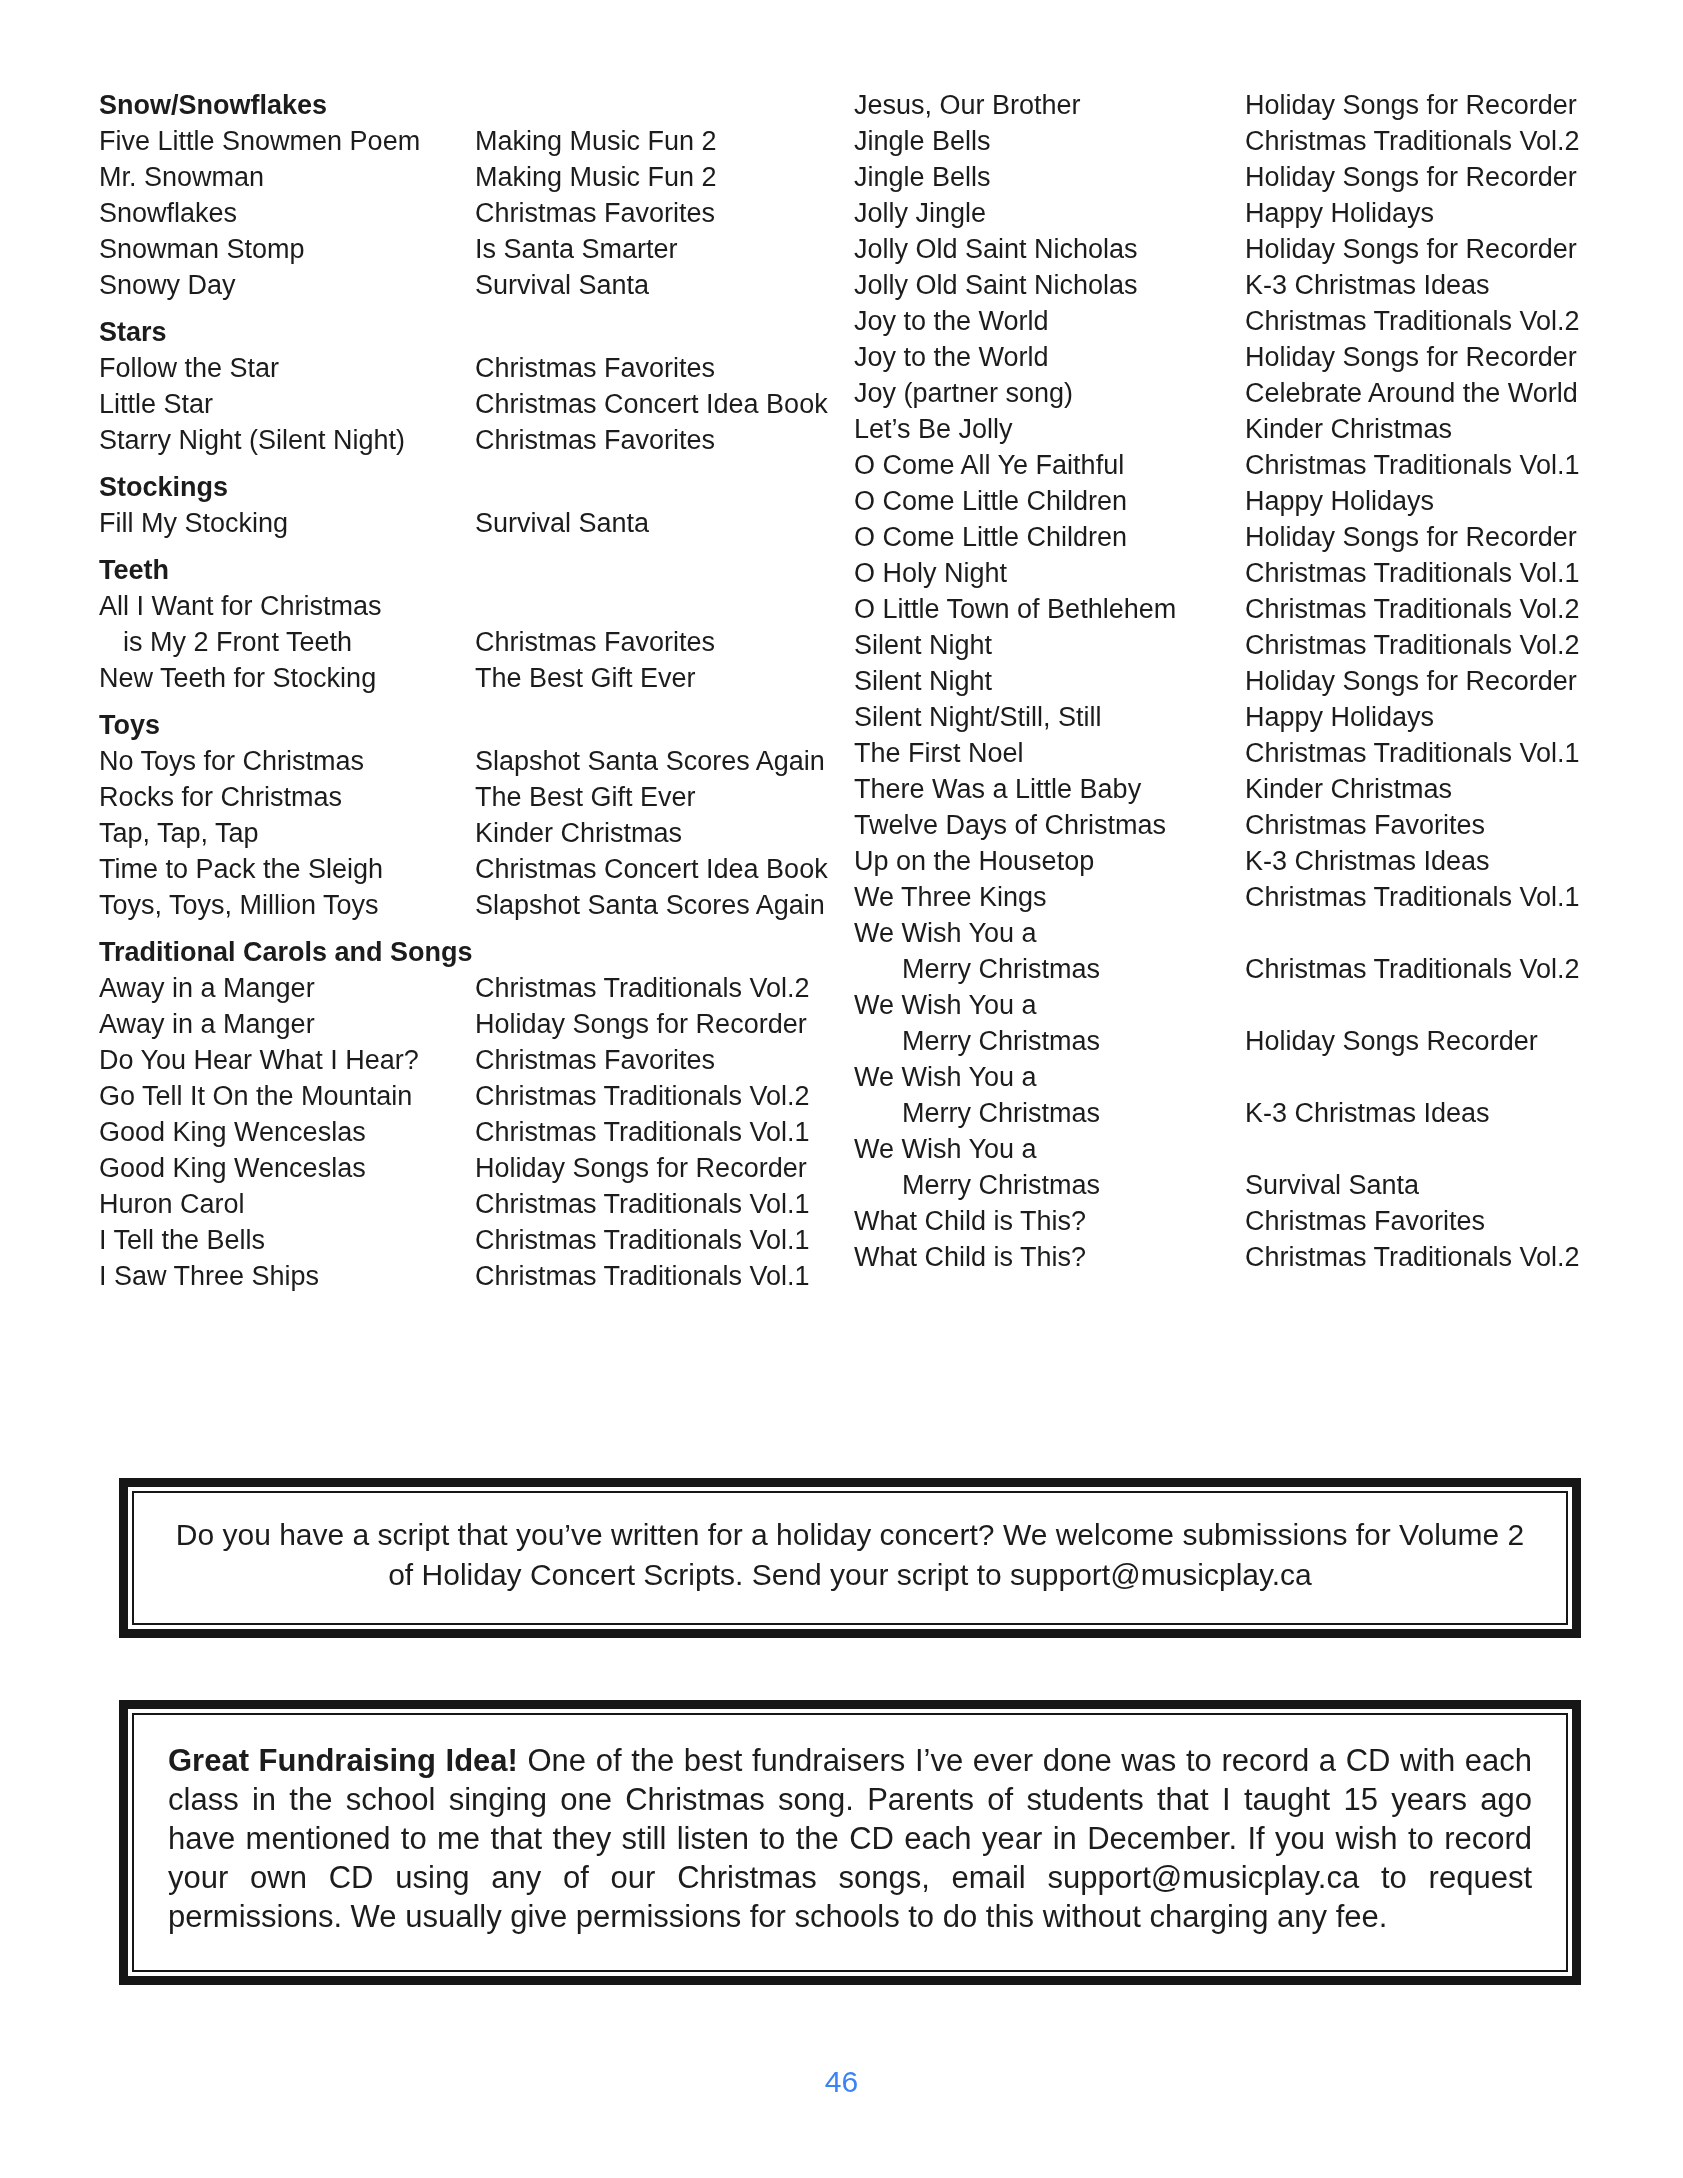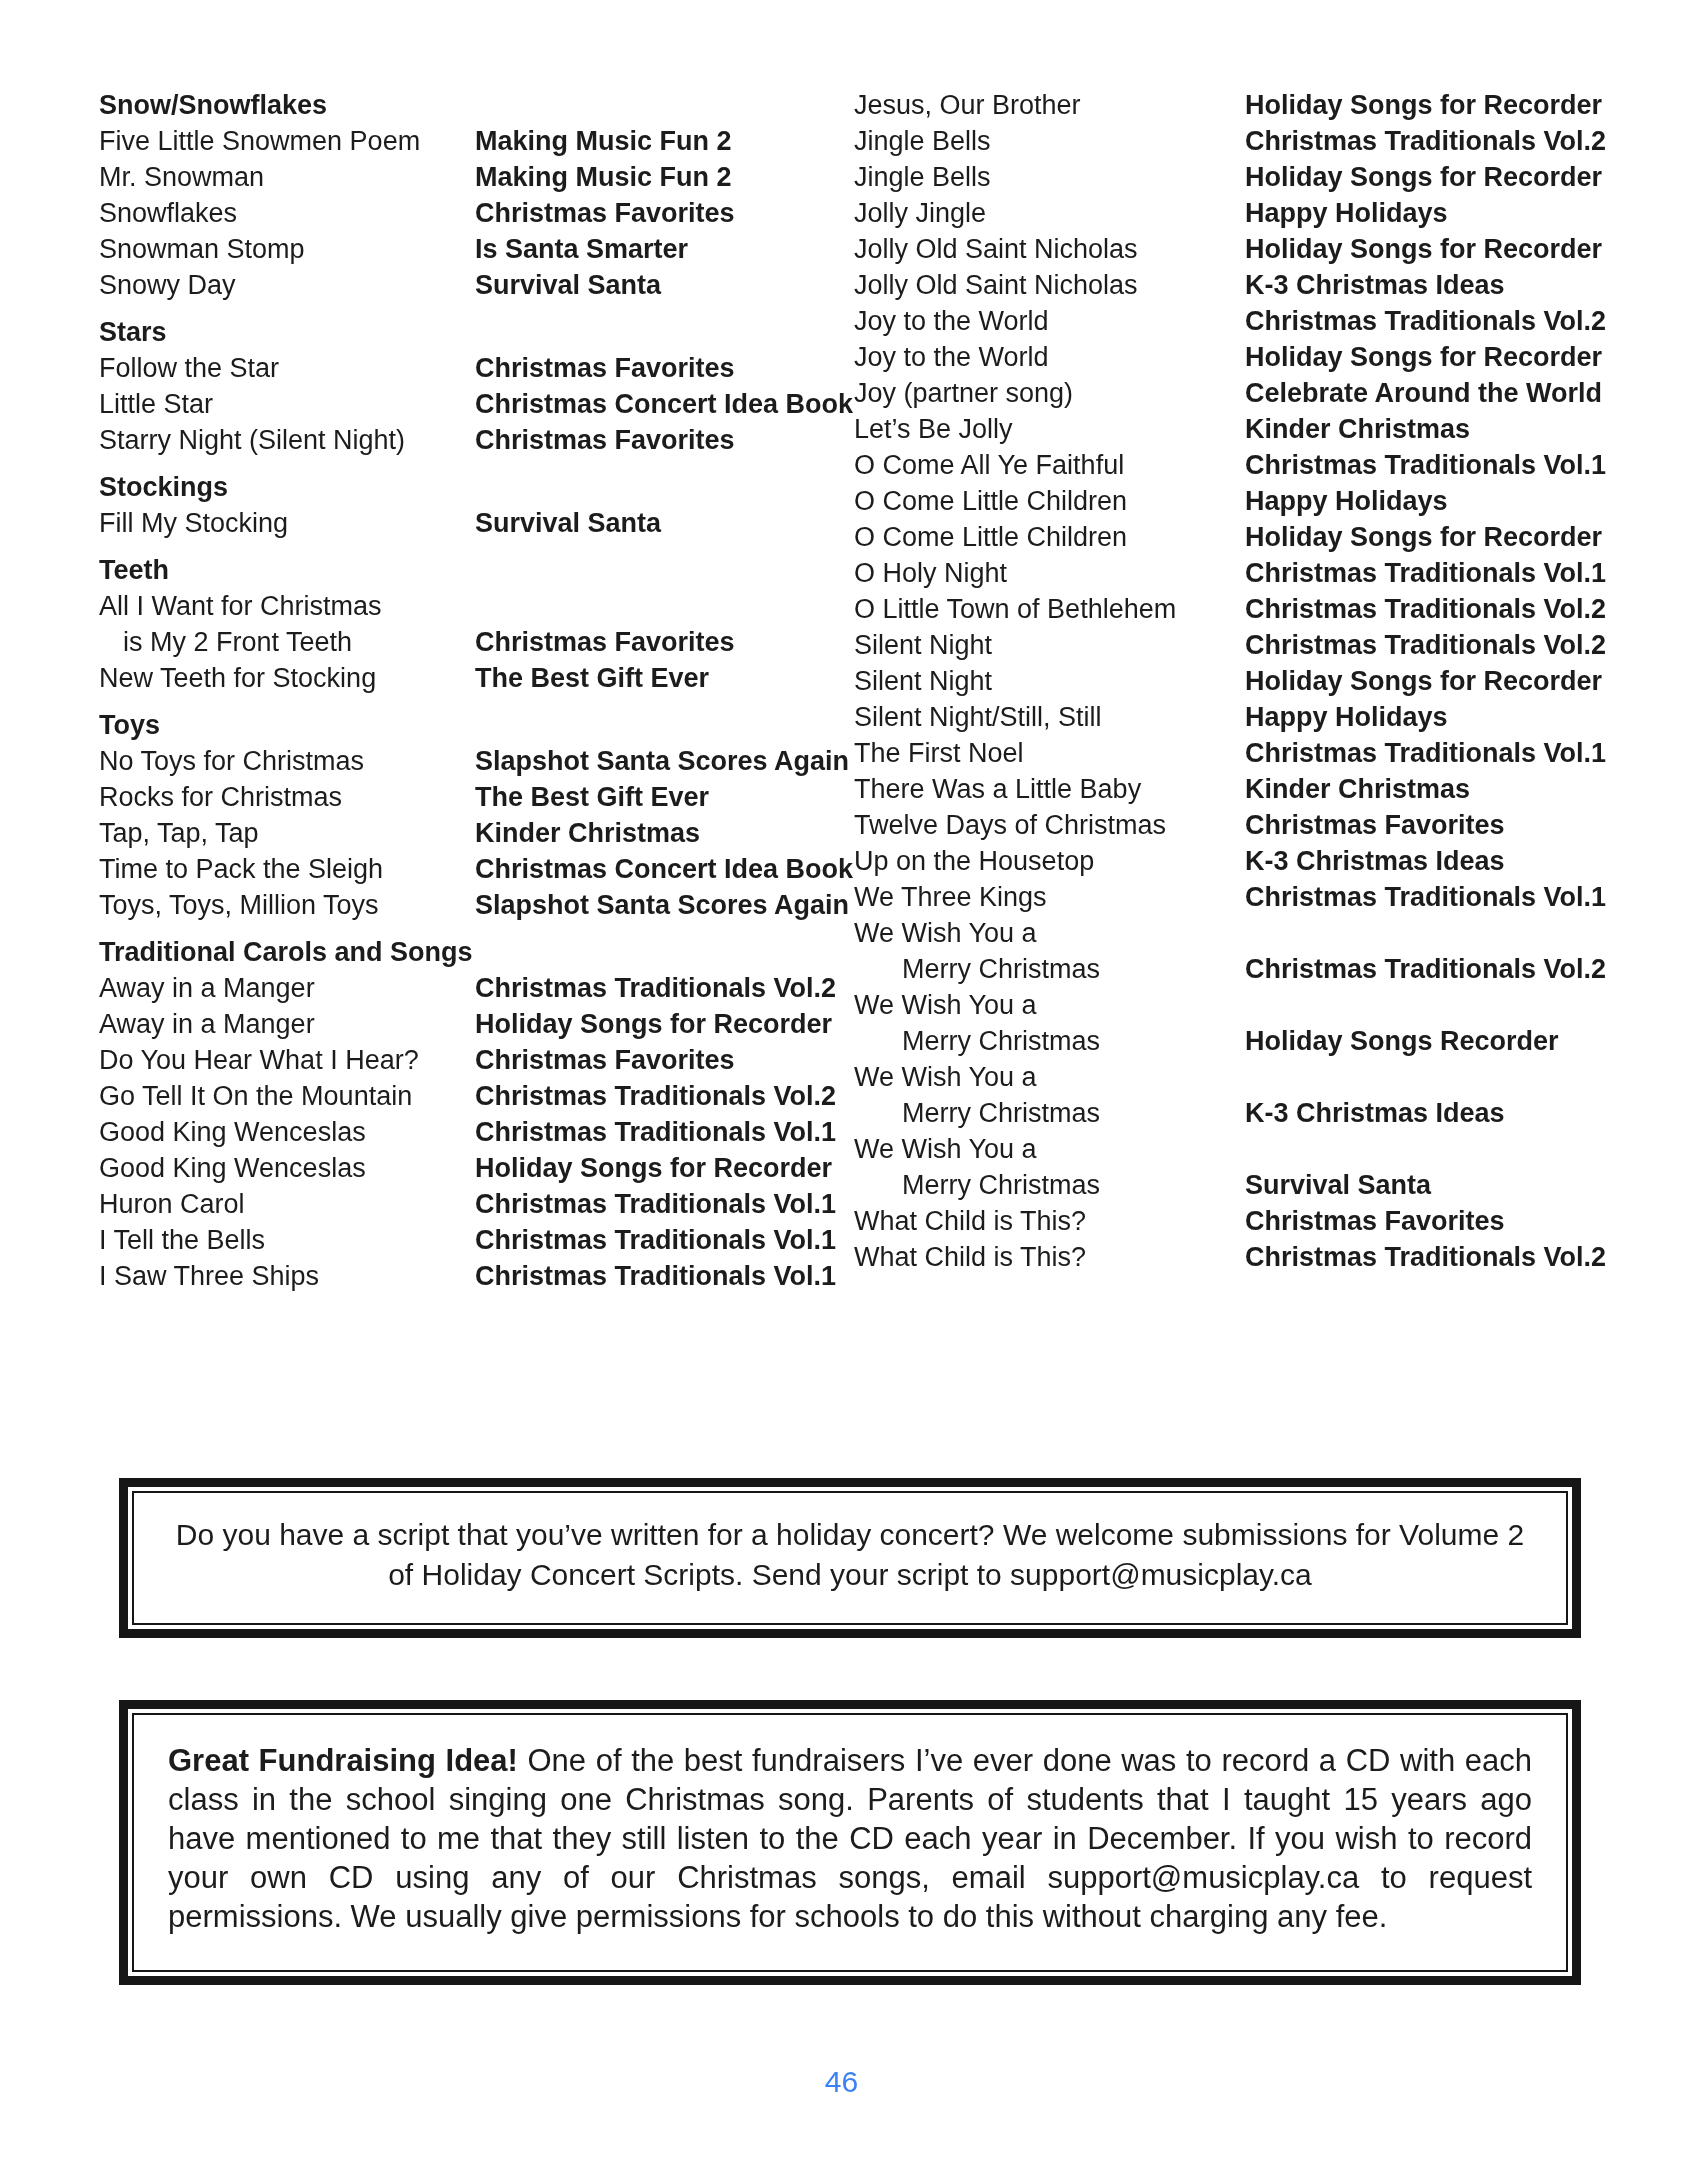--- a/index.html
+++ b/index.html
@@ -16,21 +16,21 @@
   
   .col{position:absolute;top:87px;font-size:27px;line-height:36px;}
   .col-left{left:99px;width:728px;}
   .col-right{left:854px;width:738px;}
   .section + .section{margin-top:11px;}
   .section-heading{font-weight:700;white-space:nowrap;}
   .song-row{display:flex;white-space:nowrap;}
   .col-left .song-title{flex:0 0 376px;}
   .col-right .song-title{flex:0 0 391px;}
   .song-title{overflow:visible;box-sizing:border-box;}
-  .song-source{flex:1;font-weight:bold;}
+  .song-source{flex:1;}
   .col-left .song-row.indent .song-title{padding-left:24px;}
   .col-right .song-row.indent .song-title{padding-left:48px;}
 
   
   .callout-outer{
     position:absolute;left:119px;width:1462px;
     border:9px solid #161616;
     box-sizing:border-box;
     background:#ffffff;
   }

